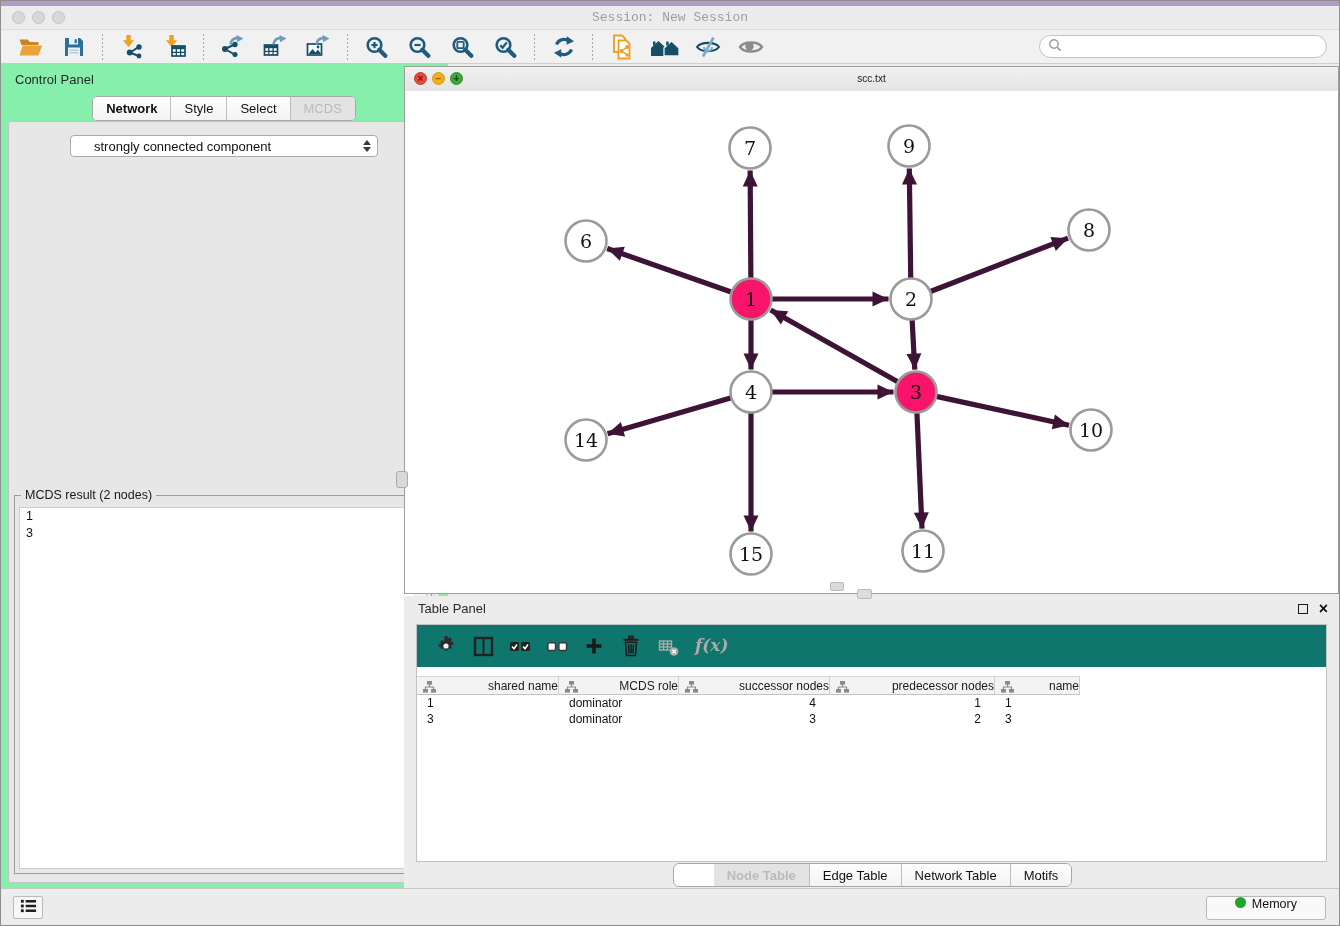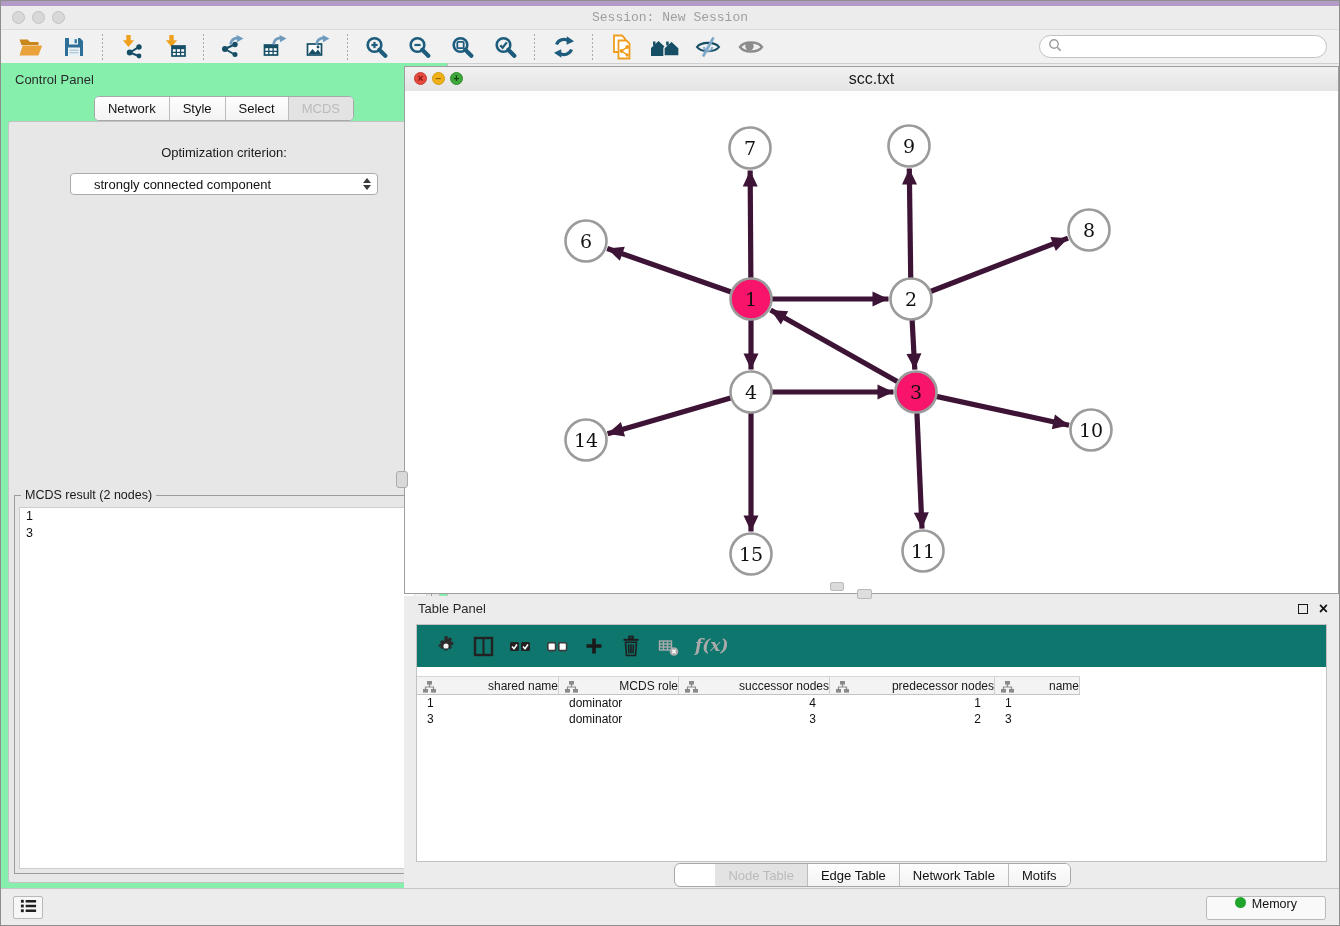--- a/index.html
+++ b/index.html
@@ -28,21 +28,21 @@
   .control-panel{position:absolute;left:0;top:62px;width:447px;height:828px;background:#86efac;
                  border-right:1px solid #BEBEBE;box-sizing:border-box;}
   .cp-header-title{position:absolute;left:14px;top:9px;font-size:13px;color:#2A2A2A;}
   .panel-float{position:absolute;width:10px;height:10px;border:1.7px solid #1A1A1A;box-sizing:border-box;}
   .panel-close{position:absolute;font-size:16px;font-weight:900;color:#111;line-height:12px;}
   .cp-float{right:31px;top:12px;}
   .cp-close{right:11px;top:11px;}
   .tabs{display:inline-flex;border:1px solid #A8A8A8;border-radius:5px;overflow:hidden;background:#fff;height:23px;}
   .tab{display:flex;align-items:center;padding:0 13px;font-size:13px;color:#111;
        background:linear-gradient(#FEFEFE,#F3F3F3);border-left:1px solid #BDBDBD;white-space:nowrap;}
-  .tab:first-child{border-left:none;}
+  .tab:first-child{border-left:none;font-weight:bold;}
   .tab.active{background:#E3E3E3;color:#BBBBBB;}
   .cp-tabs{position:absolute;left:0;right:0;top:33px;display:flex;justify-content:center;}
   .cp-panel{position:absolute;left:7px;right:7px;top:58px;bottom:8px;border:1px solid #C3C3C3;
             border-radius:3px;background:#E7E7E7;}
   .opt-label{text-align:center;margin-top:23px;font-size:13px;color:#1A1A1A;}
   .cp-select{margin:13px auto 0;width:308px;height:22px;background:#fff;border:1px solid #ABABAB;border-radius:4px;
              display:flex;align-items:center;padding-left:23px;box-sizing:border-box;font-size:13px;color:#111;}
   .stepper{margin-left:auto;margin-right:6px;display:flex;flex-direction:column;gap:2px;}
   .stepper i{width:0;height:0;border-left:4px solid transparent;border-right:4px solid transparent;display:block;}
   .stepper .up{border-bottom:5px solid #3A3A3A;}
@@ -64,21 +64,21 @@
   .nw-lights{position:absolute;left:9px;top:5px;display:flex;gap:5px;}
   .wl{width:13px;height:13px;border-radius:50%;display:flex;align-items:center;justify-content:center;
       font-size:10px;font-weight:700;box-sizing:border-box;}
   .wl-close{background:#E6493F;border:1px solid #C63B33;color:#7E1410;}
   .wl-close::after{content:"×";margin-top:-1px;}
   .wl-min{background:#EFB117;border:1px solid #D39A12;color:#8A5D00;}
   .wl-min::after{content:"−";margin-top:-1px;}
   .wl-max{background:#3FA63C;border:1px solid #2F8F2E;color:#0E4A0D;}
   .wl-max::after{content:"+";margin-top:-1px;}
   .nw-title{position:absolute;left:0;right:0;top:0;height:24px;line-height:24px;text-align:center;
-            font-size:16px;color:#1A1A1A;}
+            font-size:10px;color:#1A1A1A;}
   .nw-canvas{position:absolute;left:0;top:24px;right:0;bottom:0;background:#fff;}
   .nw-canvas svg{display:block;}
   .canvas-handle{position:absolute;left:425px;bottom:2px;width:12px;height:7px;background:#DADADA;
                  border:1px solid #BBBBBB;border-radius:2px;}
   
   .table-panel{position:absolute;left:403px;top:595px;width:937px;height:295px;background:#ECECEC;}
   .tp-header-title{position:absolute;left:14px;top:5px;font-size:13px;color:#2A2A2A;}
   .tp-float{right:33px;top:8px;}
   .tp-close{right:13px;top:7px;}
   .tp-body{position:absolute;left:12px;right:14px;top:28px;height:238px;background:#fff;
@@ -293,21 +293,20 @@
     <span class="panel-close cp-close">×</span>
     <div class="cp-tabs">
       <div class="tabs" id="cp-tabs-group">
           <span class="tab">Network</span>
           <span class="tab">Style</span>
           <span class="tab">Select</span>
           <span class="tab active">MCDS</span>
         </div>
     </div>
     <div class="cp-panel">
-      <div class="opt-label">Optimization criterion:</div>
       <div class="cp-select">
         <span>strongly connected component</span>
         <span class="stepper">
             <i class="up"></i>
             <i class="dn"></i>
           </span>
       </div>
       <div class="mcds-result">
         <span class="mcds-legend">MCDS result (2 nodes)</span>
         <div class="result-box" id="result-box">

